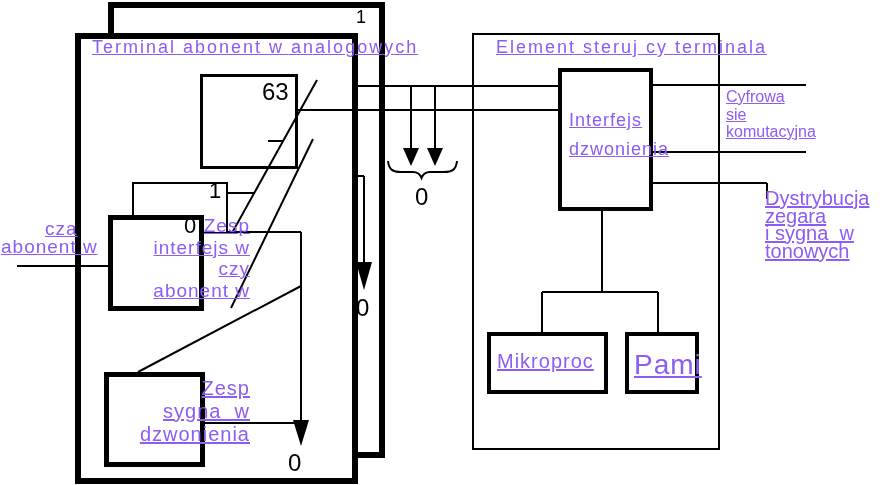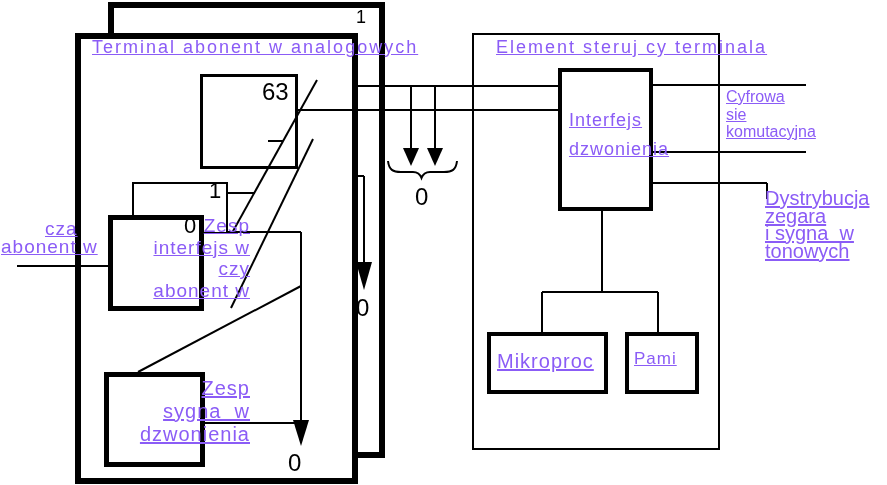--- a/index.html
+++ b/index.html
@@ -83,18 +83,18 @@
   <div class="lbl" style="left:569px;top:106px;font-size:18px;line-height:29px;letter-spacing:1px;">Interfejs
 dzwonienia</div>
   <div class="lbl" style="left:726px;top:88px;font-size:16px;line-height:17.5px;">Cyfrowa
 sie
 komutacyjna</div>
   <div class="lbl" style="left:726px;top:190px;font-size:20px;line-height:17.5px;margin-left:39px;">Dystrybucja
 zegara
 i sygna  w
 tonowych</div>
   <div class="lbl" style="left:497px;top:351px;font-size:20px;letter-spacing:1px;text-align:right;">Mikroproc</div>
-  <div class="lbl" style="left:634px;top:350px;font-size:17px;letter-spacing:1px;">Pami</div>
+  <div class="lbl" style="left:634px;top:350px;font-size:28px;letter-spacing:1px;">Pami</div>
   <div class="num" style="left:415px;top:183px;font-size:24px;">0</div>
   <div class="num" style="left:356px;top:294px;font-size:24px;">0</div>
   <div class="num" style="left:288px;top:449px;font-size:24px;">0</div>
 
 </div>
 
 </body></html>

